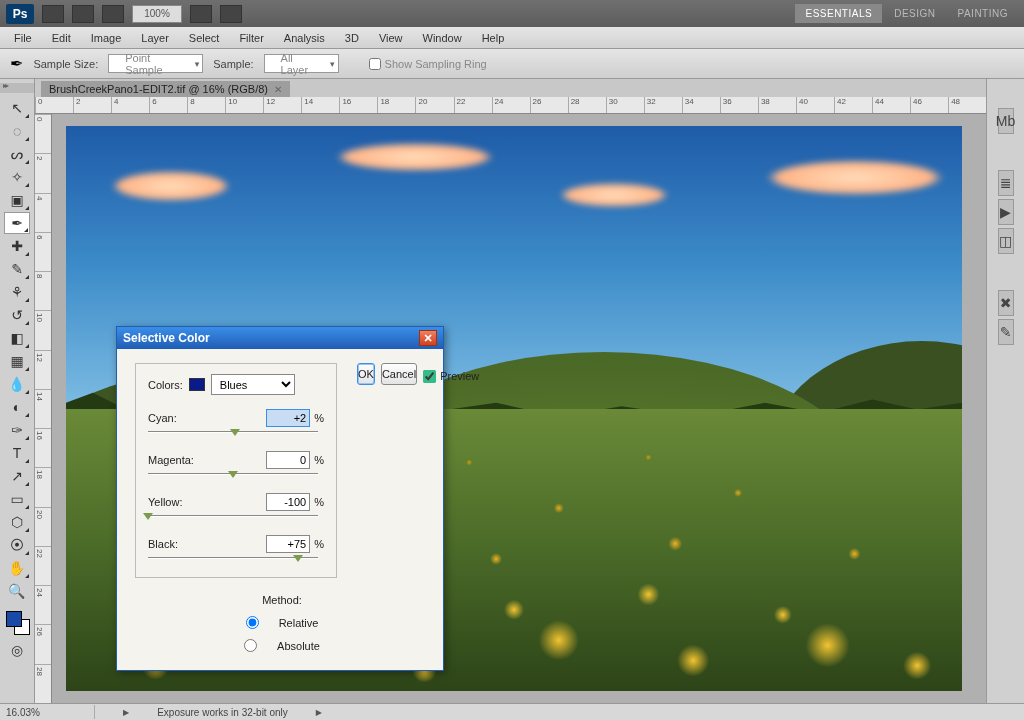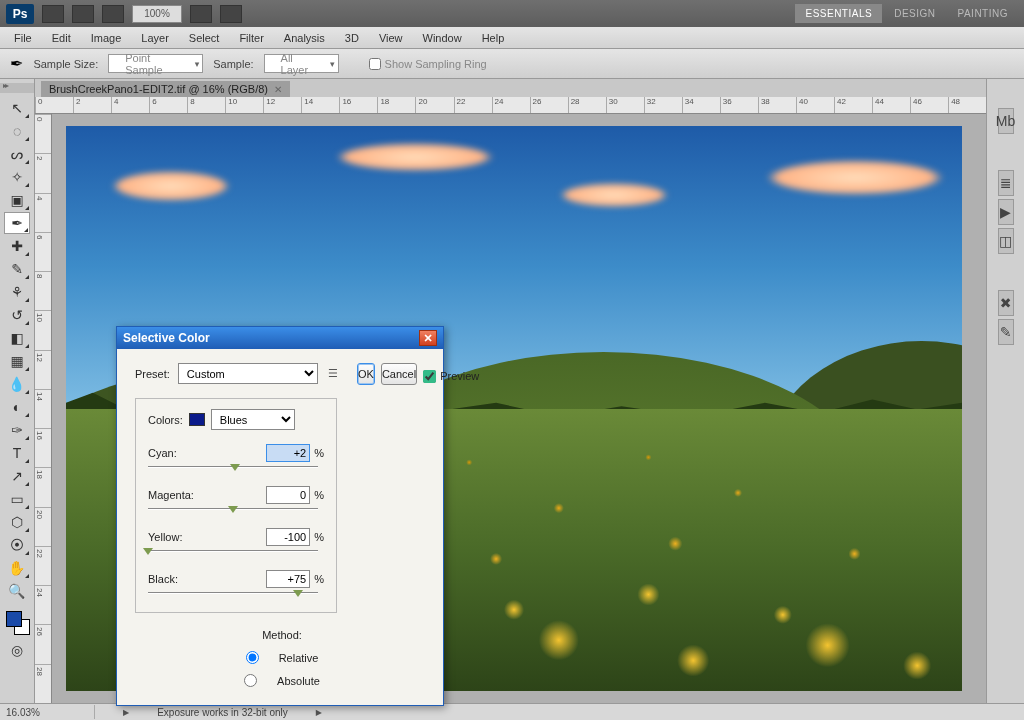--- a/index.html
+++ b/index.html
@@ -295,27 +295,20 @@
   <div class="dlg-body">
     <div class="dlg-right">
       <div class="dlg-btn def">OK</div>
       <div class="dlg-btn">Cancel</div>
       <label class="prev-chk">
         <input type="checkbox" checked="" style="">
         <span>Preview</span>
       </label>
     </div>
 
-    <div class="preset-row">
-      <span>Preset:</span>
-      <select class="dlg-select preset-sel">
-        <option>Custom</option>
-      </select>
-      <span class="preset-menu">☰</span>
-    </div>
 
     <div class="fieldset">
       <div class="colors-row">
         <span>Colors:</span>
         <span class="color-swatch"></span>
         <select class="dlg-select colors-sel">
           <option>Blues</option>
         </select>
       </div>
 

